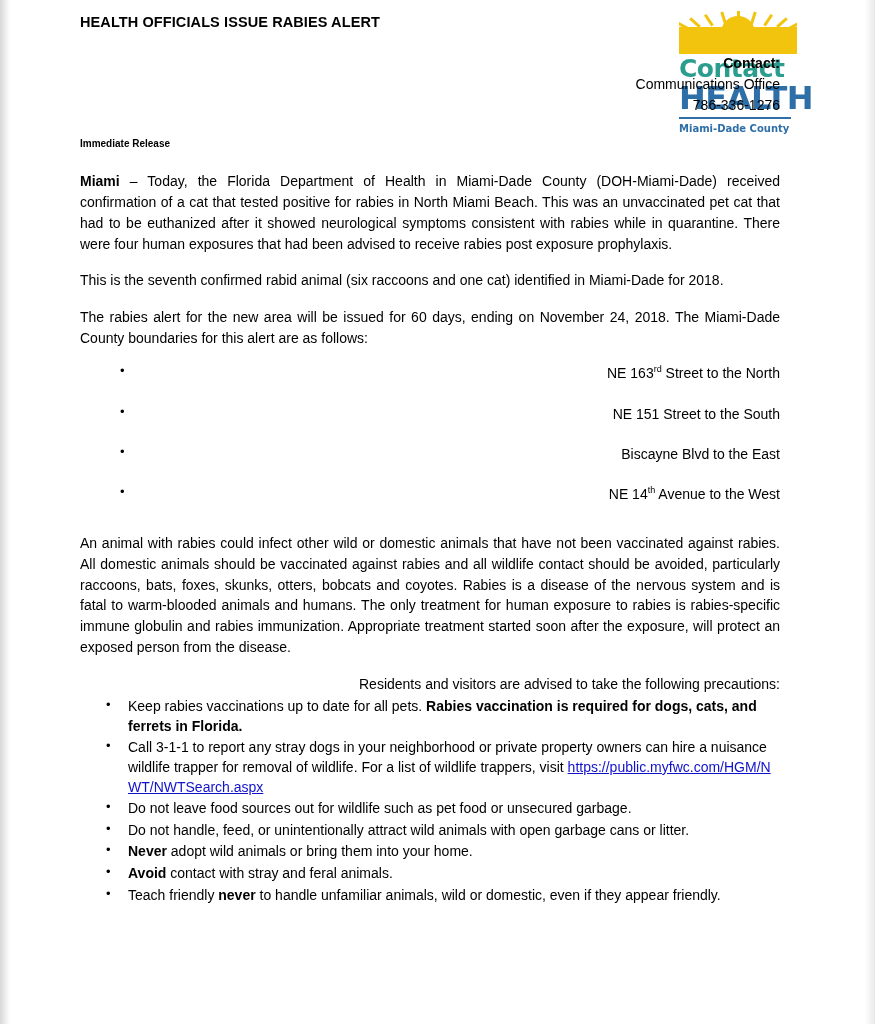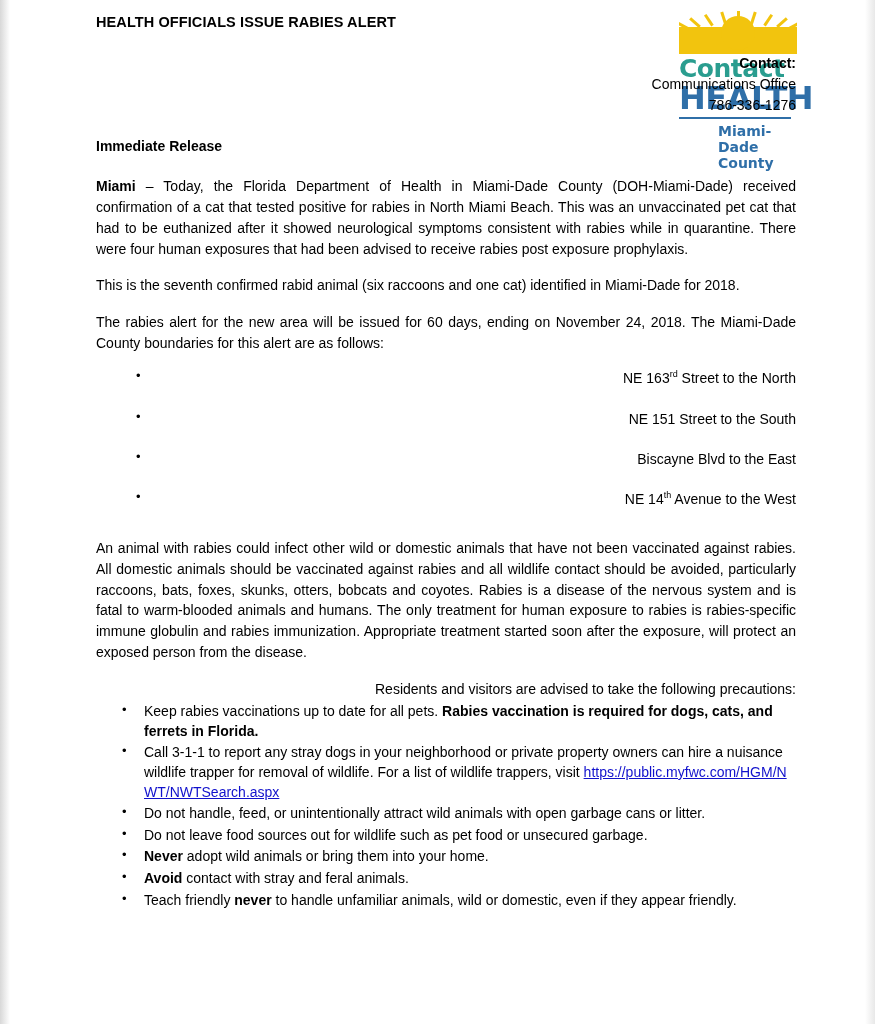--- a/index.html
+++ b/index.html
@@ -16,42 +16,42 @@
   }
   .page {
     position: relative;
     width: 875px;
     height: 1024px;
     background: #ffffff;
     box-sizing: border-box;
   }
   .content {
     position: absolute;
-    left: 96px;
+    left: 80px;
     top: 14px;
     width: 700px;
   }
   .doc-title {
     font-size: 14.5px;
     font-weight: bold;
     letter-spacing: 0.1px;
     margin: 0 0 22px 0;
     line-height: 1.2;
   }
   .contact-block {
     font-size: 14px;
     line-height: 1.5;
     margin-bottom: 22px;
     text-align: right;
   }
   .contact-block .lbl {
     font-weight: bold;
   }
   .release-line {
-    font-size: 14px;
+    font-size: 10px;
     font-weight: bold;
     margin-bottom: 22px;
   }
   p.body-par {
     font-size: 14px;
     line-height: 1.48;
     text-align: justify;
     margin: 0 0 16px 0;
   }
   p.body-par.nojust {
@@ -159,26 +159,25 @@
   }
   .logo-health {
     font-size: 32px;
     font-weight: bold;
     color: #2f6fa8;
     line-height: 1.0;
     letter-spacing: -0.5px;
     font-family: "DejaVu Sans", sans-serif;
   }
   .logo-county {
-    font-size: 14px;
+    font-size: 10px;
     font-weight: bold;
     color: #2f6fa8;
     margin-top: 4px;
     font-family: "DejaVu Sans", sans-serif;
-    margin-left: 39px;
   }
   .logo-rule {
     width: 112px;
     height: 2px;
     background: #2f6fa8;
     margin-top: 3px;
   }
   .edge-shadow-l {
     position: absolute;
     left: 0; top: 0; bottom: 0;
@@ -245,21 +244,21 @@
         <li><span>NE 14</span><sup>th</sup><span> Avenue to the West</span></li>
       </ul>
 
     <p class="body-par">An animal with rabies could infect other wild or domestic animals that have not been vaccinated against rabies.  All domestic animals should be vaccinated against rabies and all wildlife contact should be avoided, particularly raccoons, bats, foxes, skunks, otters, bobcats and coyotes.  Rabies is a disease of the nervous system and is fatal to warm-blooded animals and humans.  The only treatment for human exposure to rabies is rabies-specific immune globulin and rabies immunization. Appropriate treatment started soon after the exposure, will protect an exposed person from the disease.</p>
 
     <p class="body-par nojust" style="margin-bottom:0;">Residents and visitors are advised to take the following precautions:</p>
 
     <ul class="precautions" id="precautions-list">
         <li><span>Keep rabies vaccinations up to date for all pets. </span><span class="bold">Rabies vaccination is required for dogs, cats, and ferrets in Florida.</span></li>
         <li><span>Call 3-1-1 to report any stray dogs in your neighborhood or private property owners can hire a nuisance wildlife trapper for removal of wildlife. For a list of wildlife trappers, visit </span><a class="link" href="#">https://public.myfwc.com/HGM/NWT/NWTSearch.aspx</a></li>
+        <li><span>Do not leave food sources out for wildlife such as pet food or unsecured garbage.</span></li>
         <li><span>Do not handle, feed, or unintentionally attract wild animals with open garbage cans or litter.</span></li>
-        <li><span>Do not leave food sources out for wildlife such as pet food or unsecured garbage.</span></li>
         <li><span class="bold">Never </span><span>adopt wild animals or bring them into your home.</span></li>
         <li><span class="bold">Avoid </span><span>contact with stray and feral animals.</span></li>
         <li><span>Teach friendly </span><span class="bold">never </span><span>to handle unfamiliar animals, wild or domestic, even if they appear friendly.</span></li>
       </ul>
 
   </div>
 </div>
 
 </body></html>

